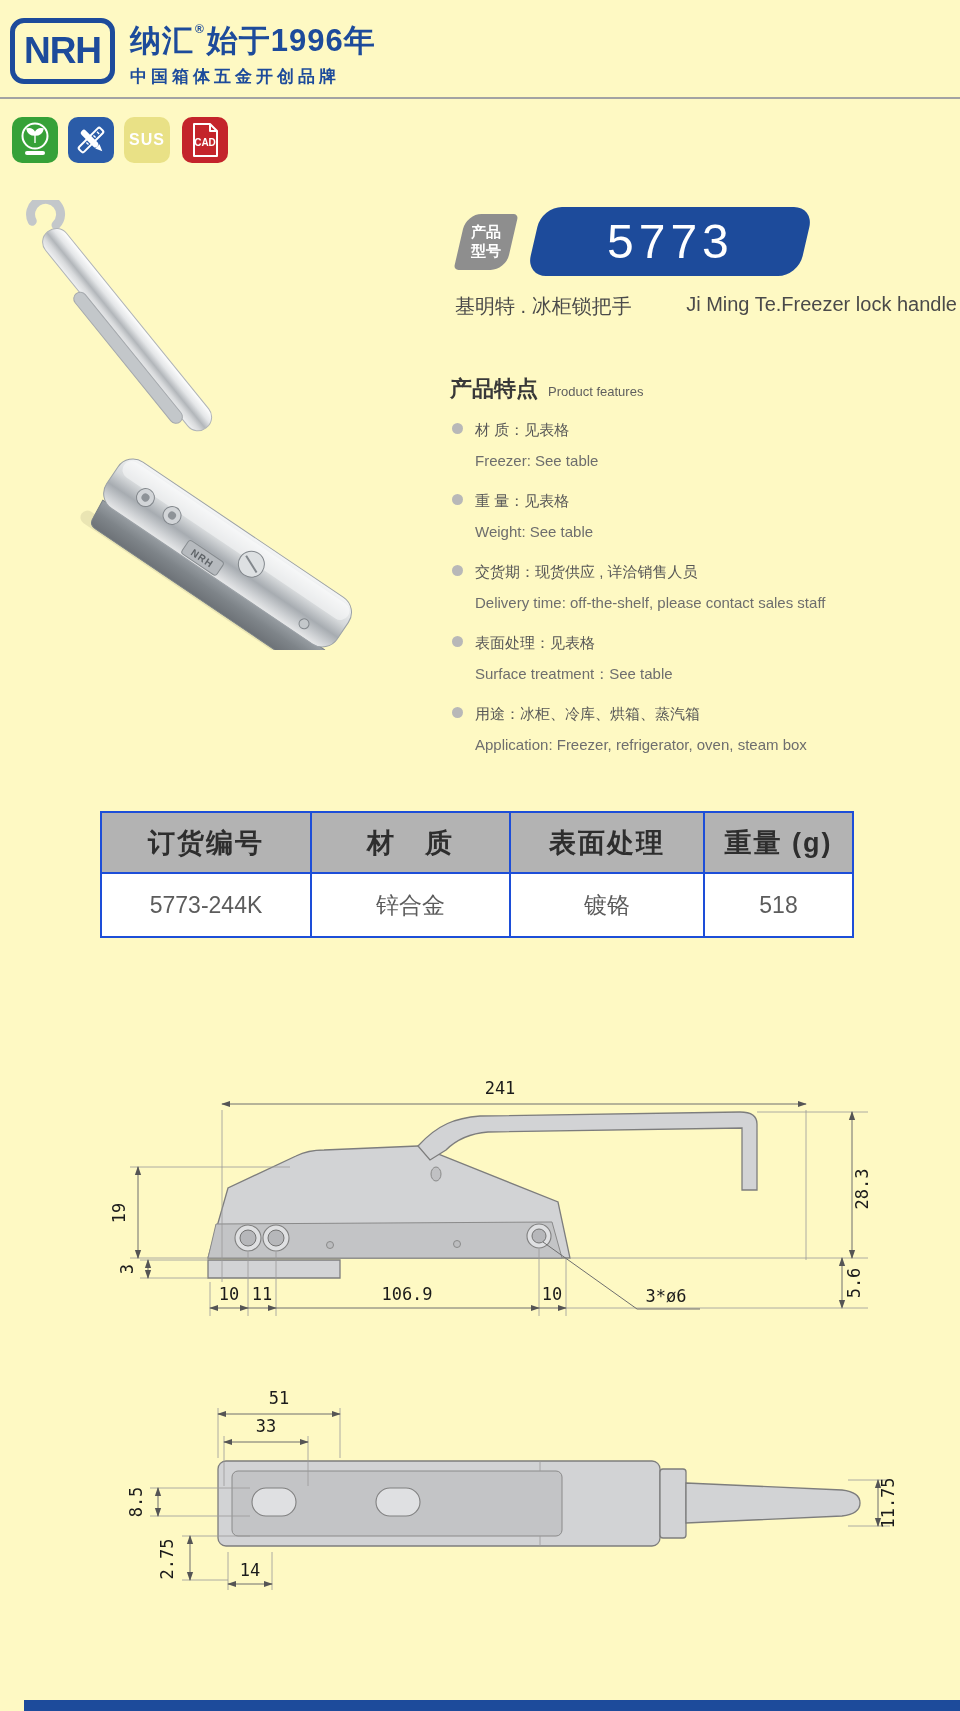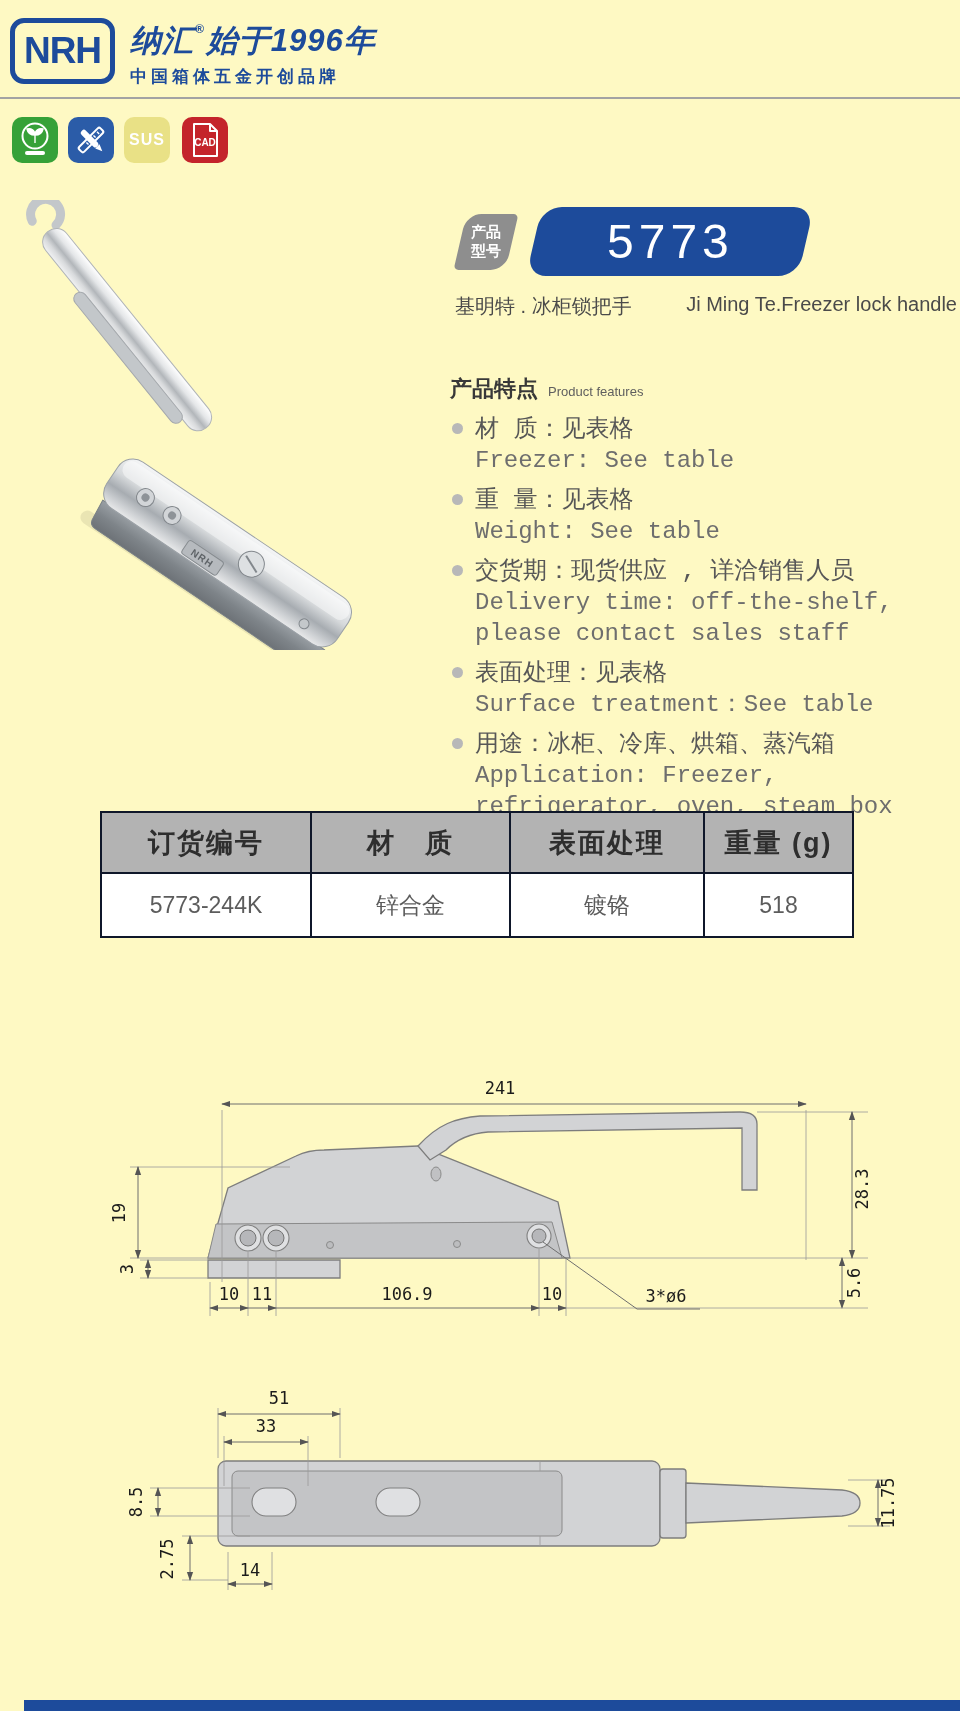--- a/index.html
+++ b/index.html
@@ -3,21 +3,21 @@
 <meta charset="utf-8">
 <style>
   html,body{margin:0;padding:0;background:#fff;}
   .page{position:relative;width:960px;height:1711px;background:#fef9c3;overflow:hidden;
         font-family:"Liberation Sans",sans-serif;color:#444;}
   
   .logo-box{position:absolute;left:10px;top:18px;width:95px;height:56px;border:5px solid #1d4b9b;
             border-radius:14px;display:flex;align-items:center;justify-content:center;
             color:#1d4b9b;font-weight:bold;font-size:37px;letter-spacing:-1px;}
   .brand{position:absolute;left:130px;top:20px;color:#1d4b9b;}
-  .brand-line1{font-size:31px;font-weight:800;letter-spacing:1px;display:flex;align-items:flex-start;font-style:italic;}
+  .brand-line1{font-size:31px;font-weight:800;letter-spacing:1px;display:flex;align-items:flex-start;}
   .brand-line1 .reg{font-size:12px;margin:2px 2px 0 1px;}
   .brand-line2{font-size:17px;font-weight:700;letter-spacing:4px;margin-top:3px;}
   .divider{position:absolute;left:0;top:97px;width:960px;height:2px;background:#a3a3a3;}
   
   .cert{position:absolute;top:117px;width:46px;height:46px;border-radius:10px;
         display:flex;align-items:center;justify-content:center;}
   .cert.green{left:12px;background:#36a138;}
   .cert.blue{left:68px;background:#2b5ca8;}
   .cert.yellow{left:124px;background:#e9e186;color:#fff;font-weight:bold;font-size:16px;letter-spacing:1px;}
   .cert.red{left:182px;background:#c4242b;}
@@ -33,26 +33,26 @@
   .badge-blue .inner{transform:skewX(13deg);color:#fff;font-size:48px;letter-spacing:5px;font-weight:500;}
   .name-row{position:absolute;left:455px;top:293px;width:502px;display:flex;
             justify-content:space-between;font-size:20px;color:#4a4a4a;}
   
   .feat-title{position:absolute;left:450px;top:374px;display:flex;align-items:baseline;gap:10px;}
   .feat-title .cn{font-size:22px;font-weight:bold;color:#383838;}
   .feat-title .en{font-size:13px;color:#5f5f5f;}
   .feat-list{position:absolute;left:452px;top:414px;width:508px;margin:0;padding:0;list-style:none;}
   .feat-list li{display:flex;margin-bottom:9px;}
   .dot{flex:0 0 auto;width:11px;height:11px;border-radius:50%;background:#b8b8b8;margin:9px 12px 0 0;}
-  .flines{font-size:24px;line-height:31px;font-family:Liberation Mono, monospace;}
+  .flines{font-size:15px;line-height:31px;}
   .flines .cn{color:#575757;}
   .flines .en{color:#6e6e6e;}
   
   .spec{position:absolute;left:100px;top:811px;border-collapse:collapse;}
-  .spec th,.spec td{border:2px solid #0f172a;text-align:center;padding:0;margin-left:25px;}
+  .spec th,.spec td{border:2px solid #1d4ed8;text-align:center;padding:0;margin-left:25px;}
   .spec th{background:#b3b3b3;height:59px;font-size:27px;font-weight:600;color:#2e2e2e;letter-spacing:2px;}
   .spec td{background:#fff;height:62px;font-size:23px;color:#5c5c5c;}
   .c1{width:208px;} .c2{width:197px;} .c3{width:192px;} .c4{width:147px;}
   
   .draw1{position:absolute;left:100px;top:1020px;width:780px;height:310px;}
   .draw2{position:absolute;left:100px;top:1340px;width:800px;height:290px;}
   .part{fill:#d2d3d5;stroke:#7d7d7d;stroke-width:1.3;}
   .band{fill:#c3c4c6;stroke:#8a8a8a;stroke-width:1;}
   .hole-o{fill:#dfe0e2;stroke:#808080;stroke-width:1.1;}
   .hole-i{fill:#b6b7ba;stroke:#737373;stroke-width:1;}

